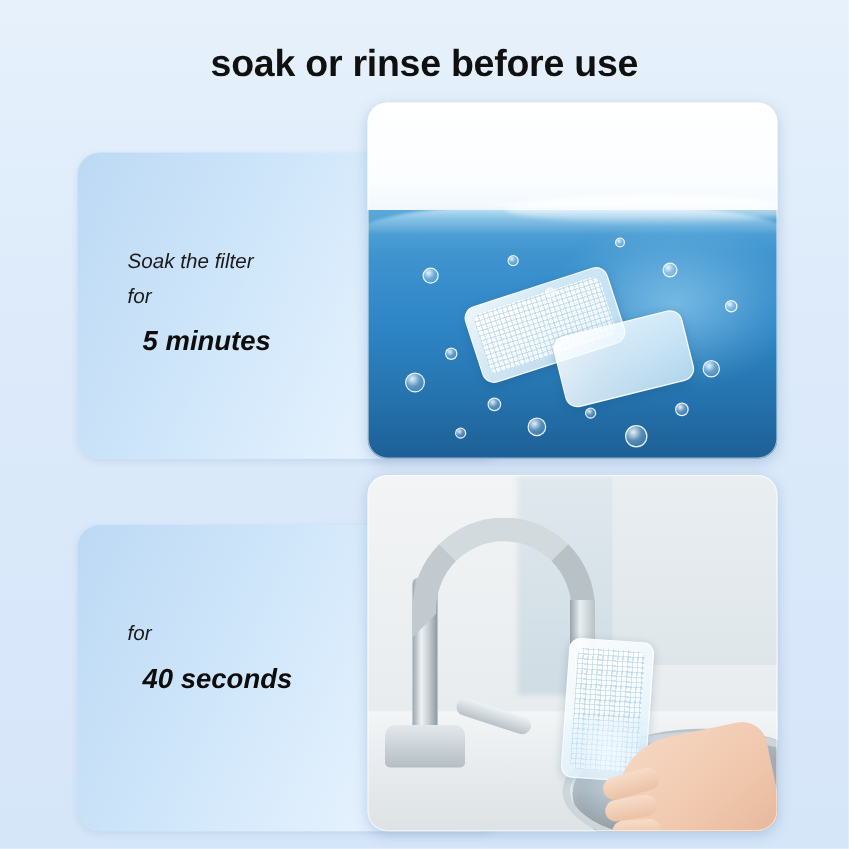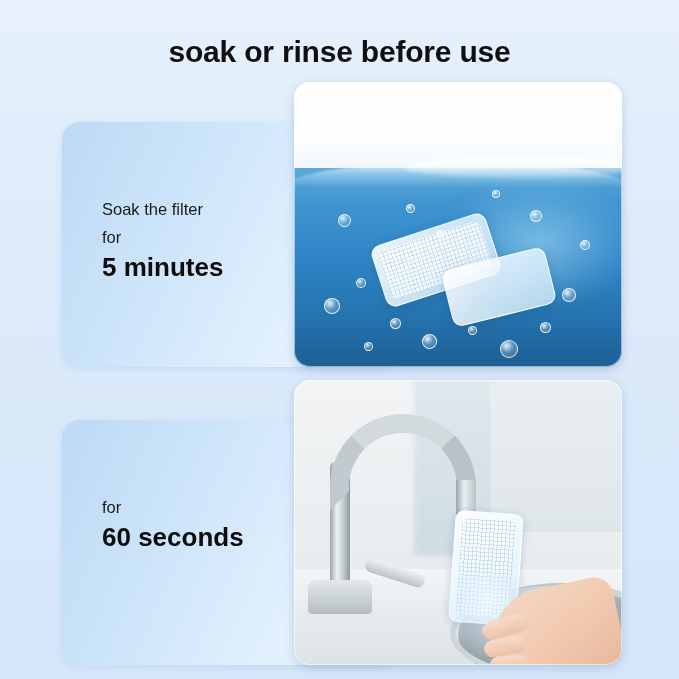--- a/index.html
+++ b/index.html
@@ -48,33 +48,34 @@
     height: 245px;
     border-radius: 18px;
     background: linear-gradient(115deg, #bcd9f4 0%, #cfe6fa 38%, #e2f0fd 70%, #eaf4fe 100%);
     box-shadow: 0 2px 6px rgba(110,150,190,0.18);
   }
   .text-inner {
     position: absolute;
     left: 40px;
     top: 76px;
     width: 260px;
+    font-style: italic;
   }
   .line-small {
     font-size: 16.5px;
     color: #1b1b1b;
     line-height: 22px;
     margin: 0 0 6px 0;
   }
   .line-big {
-    font-size: 26px;
+    font-size: 22px;
     font-weight: bold;
     color: #0d0d0d;
     line-height: 26px;
-    margin: 0;
+    margin: 12px;
   }
 
   
   .photo {
     position: absolute;
     left: 232px;
     top: 0;
     width: 328px;
     height: 285px;
     border-radius: 16px;
@@ -317,21 +318,21 @@
 
       <div class="card-inner-shadow"></div>
     </div>
   </div>
 
   <div class="step step2">
 
     <div class="text-card">
       <div class="text-inner">
         <p class="line-small">for</p>
-        <p class="line-big">60 seconds</p>
+        <p class="line-big">40 seconds</p>
       </div>
     </div>
 
     <div class="photo">
       <div class="kitchen-bg"></div>
       <div class="window-blur"></div>
       <div class="wall-panel"></div>
       <div class="counter"></div>
       <div class="sink-bowl"></div>
       <div class="sink-rim"></div>

